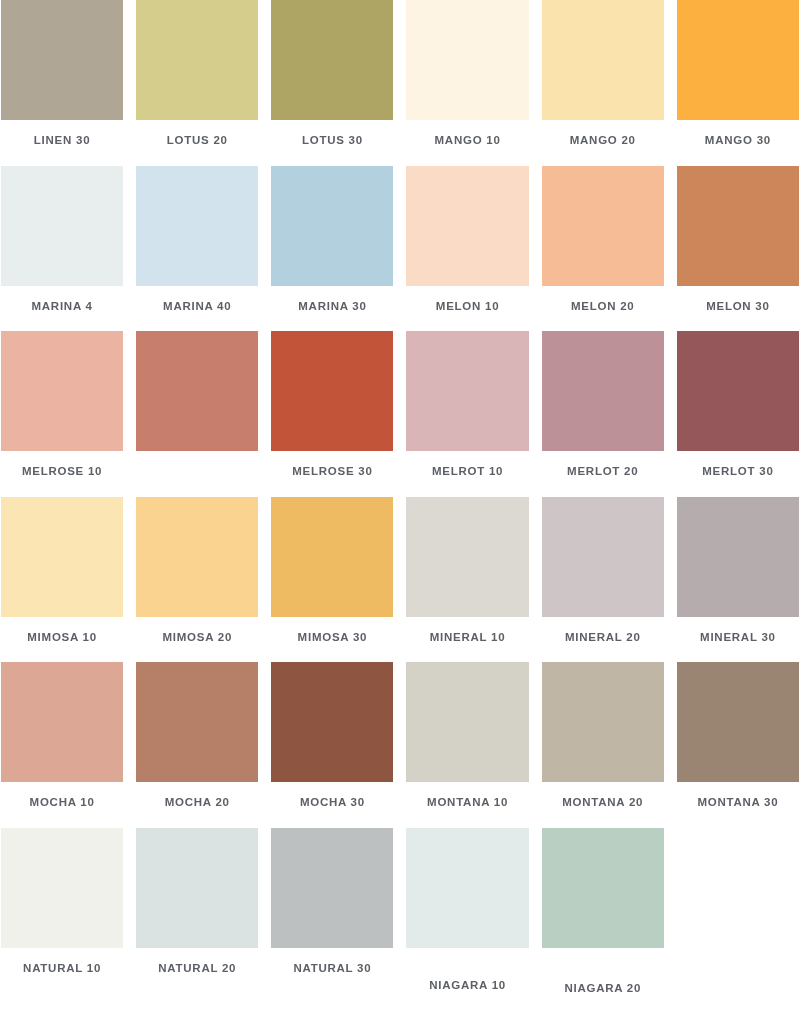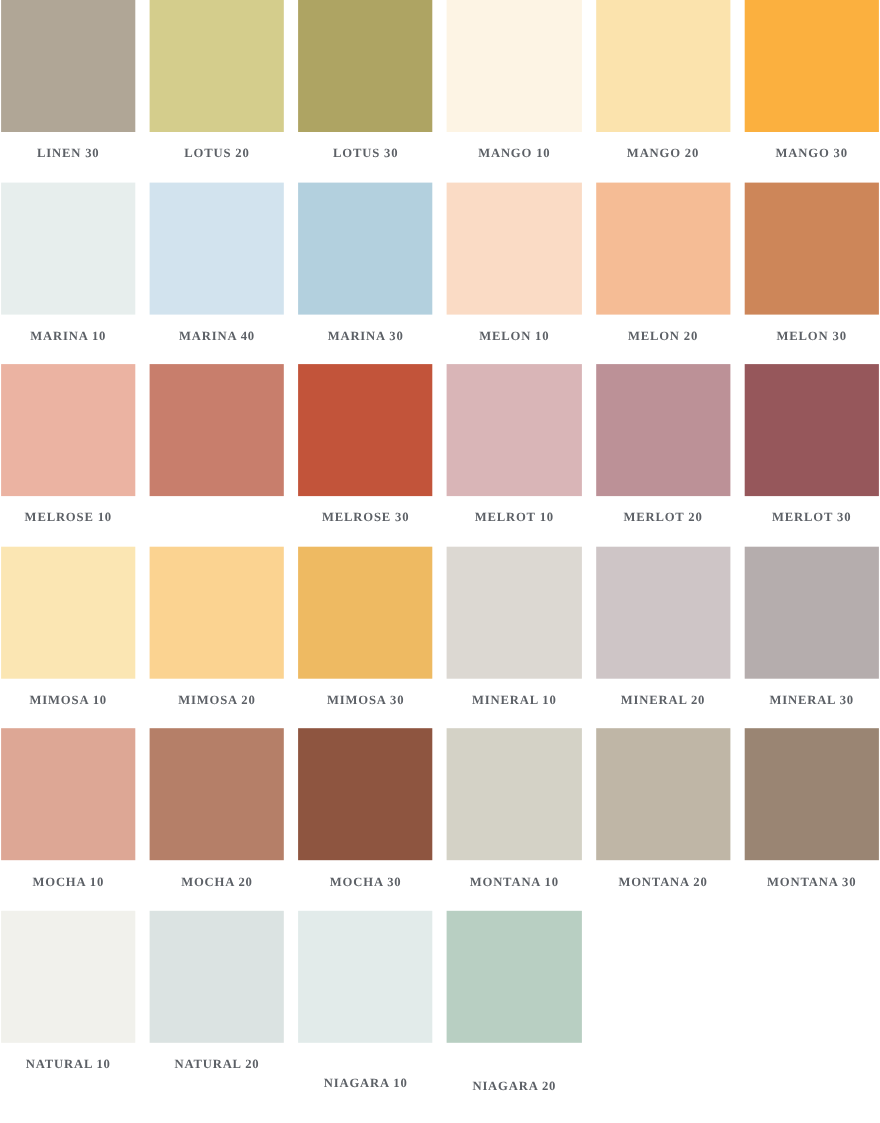--- a/index.html
+++ b/index.html
@@ -36,21 +36,21 @@
   }
   .swatch-label {
     font-size: 11.5px;
     letter-spacing: 0.75px;
     color: #5c6066;
     font-weight: 600;
     text-align: center;
     padding: 15px 0 15px 0;
     line-height: 1;
     white-space: nowrap;
-    font-family: Liberation Serif, serif;
+    font-family: Liberation Sans, sans-serif;
   }
 </style>
 </head>
 <body style="background: rgb(255, 255, 255);">
 
 <main id="palette-grid">
     <div class="swatch-cell">
       <div class="swatch-chip" style="background-color: rgb(176, 166, 150);"></div>
       <div class="swatch-label" style="color: rgb(92, 96, 102);">LINEN 30</div>
     </div>
@@ -69,21 +69,21 @@
     <div class="swatch-cell">
       <div class="swatch-chip" style="background-color: rgb(251, 227, 173);"></div>
       <div class="swatch-label" style="color: rgb(92, 96, 102);">MANGO 20</div>
     </div>
     <div class="swatch-cell">
       <div class="swatch-chip" style="background-color: rgb(251, 176, 63);"></div>
       <div class="swatch-label" style="color: rgb(92, 96, 102);">MANGO 30</div>
     </div>
     <div class="swatch-cell">
       <div class="swatch-chip" style="background-color: rgb(231, 238, 237);"></div>
-      <div class="swatch-label" style="color: rgb(92, 96, 102);">MARINA 10</div>
+      <div class="swatch-label" style="color: rgb(92, 96, 102);">MARINA 4</div>
     </div>
     <div class="swatch-cell">
       <div class="swatch-chip" style="background-color: rgb(210, 227, 238);"></div>
       <div class="swatch-label" style="color: rgb(92, 96, 102);">MARINA 40</div>
     </div>
     <div class="swatch-cell">
       <div class="swatch-chip" style="background-color: rgb(179, 208, 222);"></div>
       <div class="swatch-label" style="color: rgb(92, 96, 102);">MARINA 30</div>
     </div>
     <div class="swatch-cell">
@@ -171,20 +171,24 @@
     </div>
     <div class="swatch-cell">
       <div class="swatch-chip" style="background-color: rgb(241, 241, 236);"></div>
       <div class="swatch-label" style="color: rgb(92, 96, 102);">NATURAL 10</div>
     </div>
     <div class="swatch-cell">
       <div class="swatch-chip" style="background-color: rgb(219, 227, 226);"></div>
       <div class="swatch-label" style="color: rgb(92, 96, 102);">NATURAL 20</div>
     </div>
     <div class="swatch-cell">
+      <div class="swatch-chip" style="background-color: rgb(188, 192, 192);"></div>
+      <div class="swatch-label" style="color: rgb(92, 96, 102);">NATURAL 30</div>
+    </div>
+    <div class="swatch-cell">
       <div class="swatch-chip" style="background-color: rgb(226, 235, 234);"></div>
       <div class="swatch-label" style="color: rgb(92, 96, 102); margin-top: 17px;">NIAGARA 10</div>
     </div>
     <div class="swatch-cell">
       <div class="swatch-chip" style="background-color: rgb(184, 207, 194);"></div>
       <div class="swatch-label" style="color: rgb(92, 96, 102); margin-top: 20px;">NIAGARA 20</div>
     </div>
   </main>
 
 </body></html>

